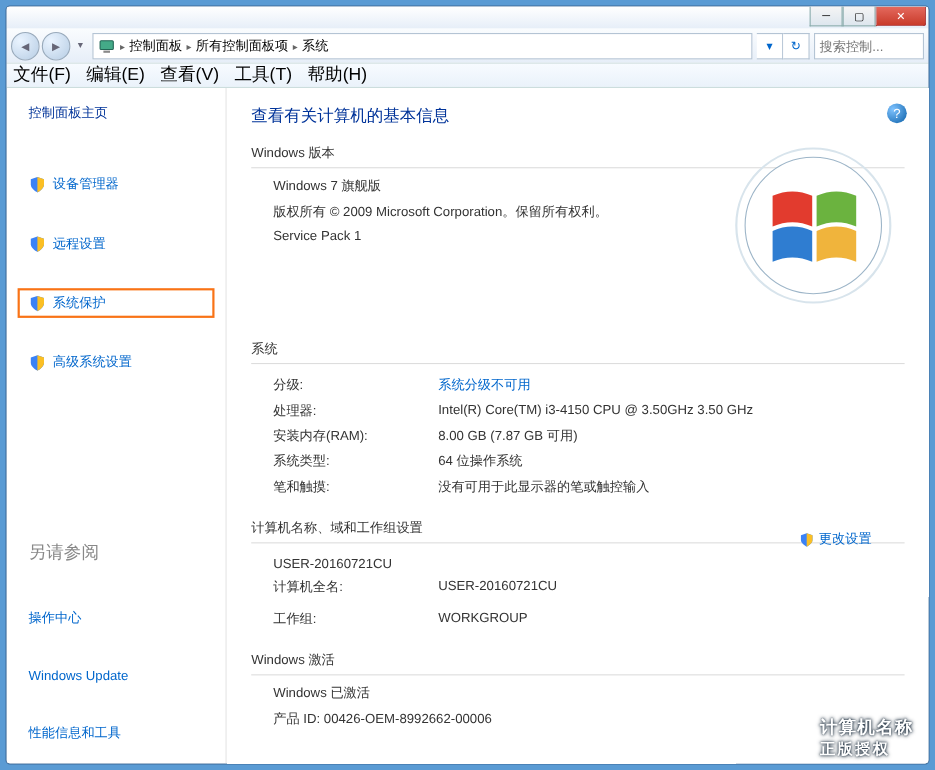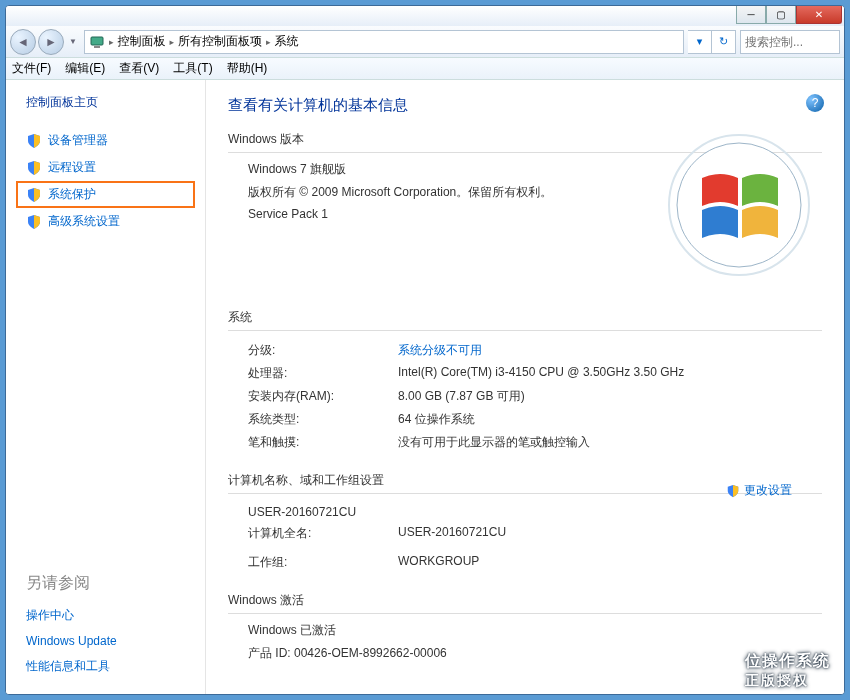--- a/index.html
+++ b/index.html
@@ -10,24 +10,24 @@
 .wbtn.close { background: linear-gradient(#e46a5e,#c83a2a); color: #fff; border-color: #a33; width: 46px; border-bottom-right-radius: 3px; }
 .navbar { height: 32px; background: linear-gradient(#fafcfe,#e6eef8); display: flex; align-items: center; padding: 0 4px; border-bottom: 1px solid #cdd; }
 .navbtn { width: 26px; height: 26px; border-radius: 50%; background: radial-gradient(circle at 30% 30%, #eaf4ff, #b7cde4); border: 1px solid #9ab; display: flex; align-items: center; justify-content: center; font-size: 12px; color: #667; margin-right: 2px; }
 .navdrop { width: 14px; height: 20px; display: flex; align-items: center; justify-content: center; font-size: 8px; color: #667; }
 .address { flex: 1; height: 24px; border: 1px solid #b4c4d4; background: #fff; margin: 0 4px; display: flex; align-items: center; font-size: 12px; padding: 0 4px; }
 .address .crumb { padding: 0 4px; }
 .address .arrow { font-size: 9px; color: #666; }
 .address .icon { width: 16px; height: 16px; margin-right: 4px; }
 .refresh { width: 24px; height: 24px; border: 1px solid #b4c4d4; border-left: none; background: #fff; display: flex; align-items: center; justify-content: center; font-size: 11px; color: #0066cc; }
 .searchbox { width: 100px; height: 24px; border: 1px solid #b4c4d4; background: #fff; margin-left: 4px; font-size: 12px; padding: 0 4px; color: #888; }
-.menubar { height: 22px; background: linear-gradient(#f7fbff,#eaf2fa); border-bottom: 1px solid #cdd; display: flex; align-items: center; font-size: 12px; padding: 0 6px; }
+.menubar { height: 22px; background: linear-gradient(#f7fbff,#eaf2fa); border-bottom: 1px solid #cdd; display: flex; align-items: center; font-size: 16px; padding: 0 6px; }
 .menubar span { margin-right: 14px; }
 .body { flex: 1; display: flex; overflow: hidden; }
-.sidebar { width: 200px; background: #fff; padding: 14px 10px; border-right: 1px solid #e5e5e5; display: flex; flex-direction: column; }
+.sidebar { width: 200px; background: #fff; padding: 14px 10px; border-right: 1px solid #e5e5e5; display: flex; flex-direction: column; gap: 27px; }
 .sidebar .home { font-size: 12px; color: #003399; margin-bottom: 16px; padding-left: 10px; }
 .sidebar .item { font-size: 12px; color: #0066cc; padding: 5px 4px 5px 10px; display: flex; align-items: center; }
 .sidebar .item .icon { width: 16px; height: 16px; margin-right: 6px; }
 .sidebar .item.highlighted { border: 2px solid #f97316; padding: 3px 2px 3px 8px; }
 .sidebar .spacer { flex: 1; }
 .sidebar .seealso { font-size: 16px; color: #888; margin-bottom: 8px; padding-left: 10px; }
 .content { flex: 1; background: #fff; padding: 16px 22px; overflow: auto; position: relative; font-size: 12px; color: #333; }
 .content h1 { font-size: 15px; color: #003399; font-weight: normal; margin-bottom: 16px; }
 .section { margin-bottom: 18px; }
 .section .shead { font-size: 12px; color: #333; border-bottom: 1px solid #ddd; padding-bottom: 4px; margin-bottom: 8px; }
@@ -214,18 +214,18 @@
           </div>
       </div>
 
       <div class="section">
         <div class="shead">Windows 激活</div>
         <div class="indent">Windows 已激活</div>
         <div class="indent"><span>产品 ID: </span><span>00426-OEM-8992662-00006</span></div>
       </div>
 
       <div class="watermark">
-        <span>位操作系统</span>
+        <span>计算机名称</span>
         <small>正版授权</small>
       </div>
     </div>
   </div>
 </div>
 
 </body></html>

